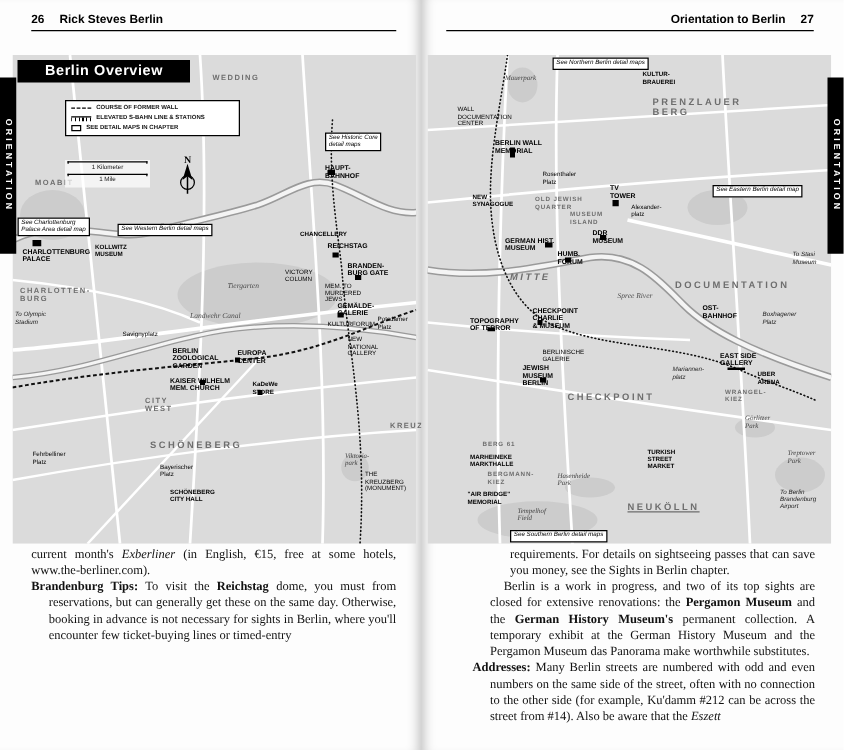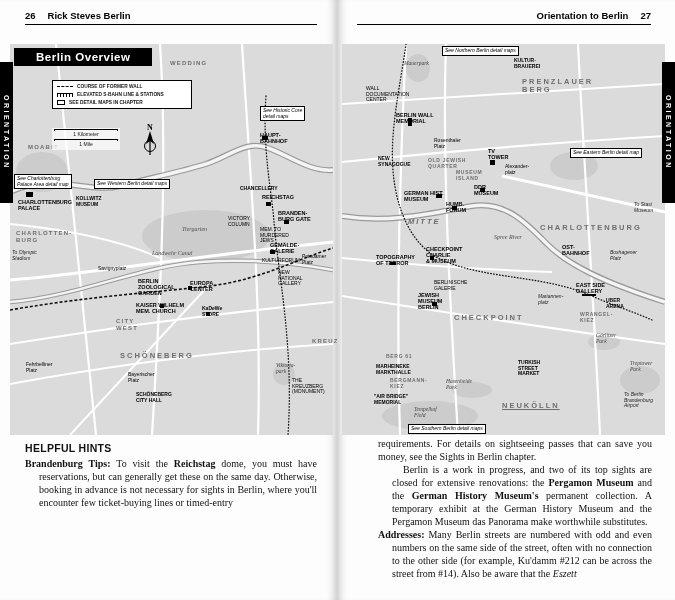--- a/index.html
+++ b/index.html
@@ -64,21 +64,21 @@
   .compass{position:absolute;top:78px;left:128px}
 
   
   .body{position:absolute;top:437px;font-size:10px;line-height:13px;text-align:justify;color:#111}
   .pleft .body{left:25px;right:20px}
   .pright .body{left:41px;right:23px}
   .blk{margin:0}
   .blk-h{font-family:"Liberation Sans",sans-serif;font-size:10.5px;font-weight:bold;
       letter-spacing:.3px;margin:5px 0 2px;text-align:left}
   .blk-hint{margin-left:14px;text-indent:-14px}
-  .blk-cont{margin-left:0}
+  .blk-cont{margin-left:30px}
   .blk-pind{margin-left:14px;text-indent:11px}
   .b{font-weight:bold}.i{font-style:italic}
 </style>
 </head>
 <body>
 
 <div class="spread">
 
   <div class="page pleft">
     <div class="hdr">
@@ -213,22 +213,22 @@
         <svg width="24" height="36" viewBox="0 0 24 36" aria-hidden="true">
           <text x="12" y="8" text-anchor="middle" font-size="8" font-family="Liberation Serif, serif" font-weight="bold">N</text>
           <polygon points="12,9 8,22 12,19 16,22" fill="#000"></polygon>
           <line x1="12" y1="19" x2="12" y2="33" stroke="#000" stroke-width="1.2"></line>
           <circle cx="12" cy="24" r="5.5" fill="none" stroke="#000" stroke-width="1"></circle>
         </svg>
       </div>
     </div>
 
     <div class="body">
-        <h3 class="blk blk-h">HELPFUL HINTS</h3>
-        <p class="blk blk-hint"><span class="b">Brandenburg Tips:</span><span> To visit the </span><span class="b">Reichstag</span><span> dome, you must have reservations, but can generally get these on the same day. Otherwise, booking in advance is not necessary for sights in Berlin, where you'll encounter few ticket-buying lines or timed-entry</span></p>
+        <p class="blk blk-p"><span>current month's </span><span class="i">Exberliner</span><span> (in English, €15, free at some hotels, www.the-berliner.com).</span></p>
+        <p class="blk blk-hint"><span class="b">Brandenburg Tips:</span><span> To visit the </span><span class="b">Reichstag</span><span> dome, you must from reservations, but can generally get these on the same day. Otherwise, booking in advance is not necessary for sights in Berlin, where you'll encounter few ticket-buying lines or timed-entry</span></p>
       </div>
 
     <div class="tab tleft">
       <span>ORIENTATION</span>
     </div>
   </div>
 
   <div class="page pright">
     <div class="hdr">
       <div class="hdr-line">
@@ -295,21 +295,21 @@
           <div class="mlabel note-box" style="left: 228px; top: 104px;">See Eastern Berlin detail map</div>
           <div class="mlabel district-sm" style="left: 114px; top: 126px;">MUSEUM
 ISLAND</div>
           <div class="mlabel sight" style="left: 62px; top: 146px;">GERMAN HIST.
 MUSEUM</div>
           <div class="mlabel sight" style="left: 132px; top: 140px;">DDR
 MUSEUM</div>
           <div class="mlabel sight" style="left: 104px; top: 157px;">HUMB.
 FORUM</div>
           <div class="mlabel district-lg" style="left: 66px; top: 174px; font-style: italic;">MITTE</div>
-          <div class="mlabel district-lg" style="left: 198px; top: 180px;">CHARLOTTENBURG</div>
+          <div class="mlabel district-lg" style="left: 198px; top: 180px;">DOCUMENTATION</div>
           <div class="mlabel italic-sm" style="left: 292px; top: 158px;">To Stasi
 Museum</div>
           <div class="mlabel water" style="left: 152px; top: 190px;">Spree River</div>
           <div class="mlabel sight" style="left: 220px; top: 200px;">OST-
 BAHNHOF</div>
           <div class="mlabel italic-sm" style="left: 268px; top: 206px;">Boxhagener
 Platz</div>
           <div class="mlabel sight" style="left: 84px; top: 202px;">CHECKPOINT
 CHARLIE
 &amp; MUSEUM</div>

